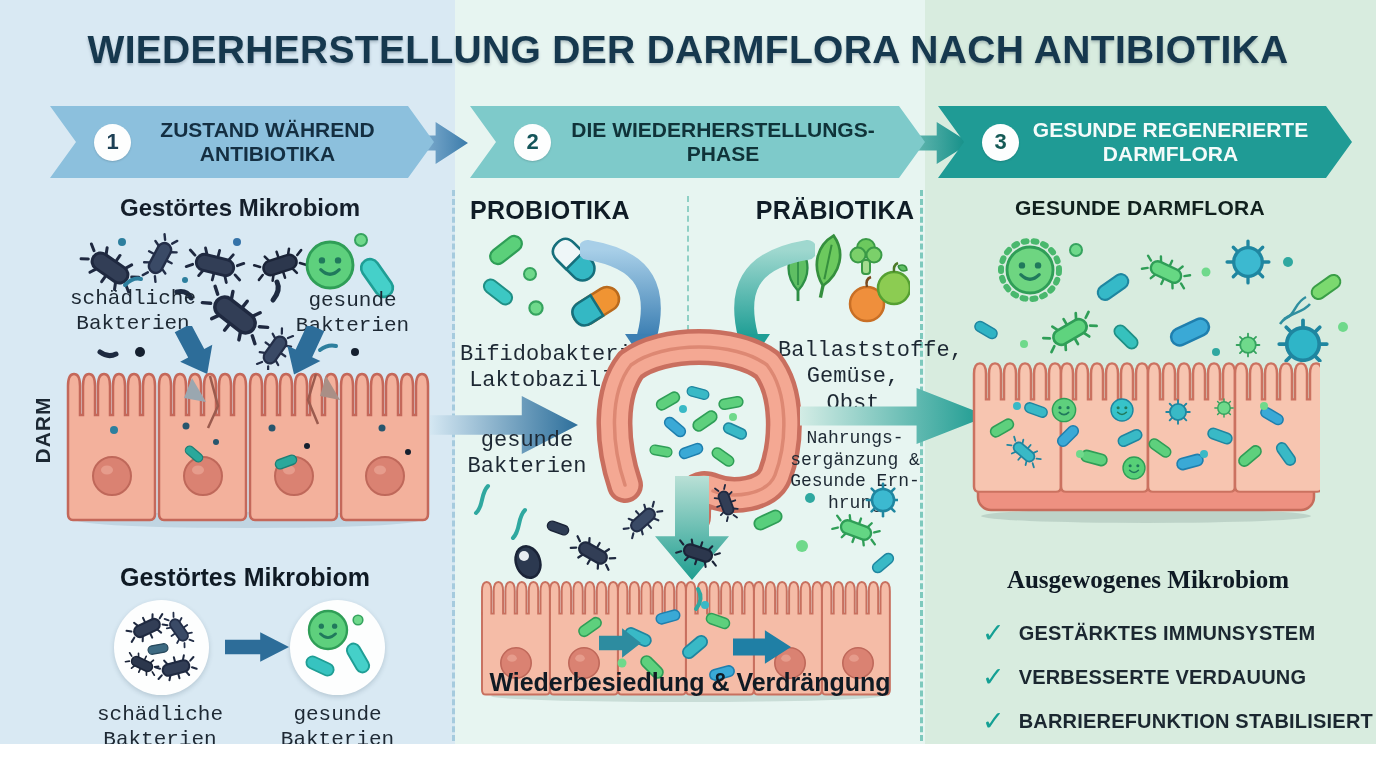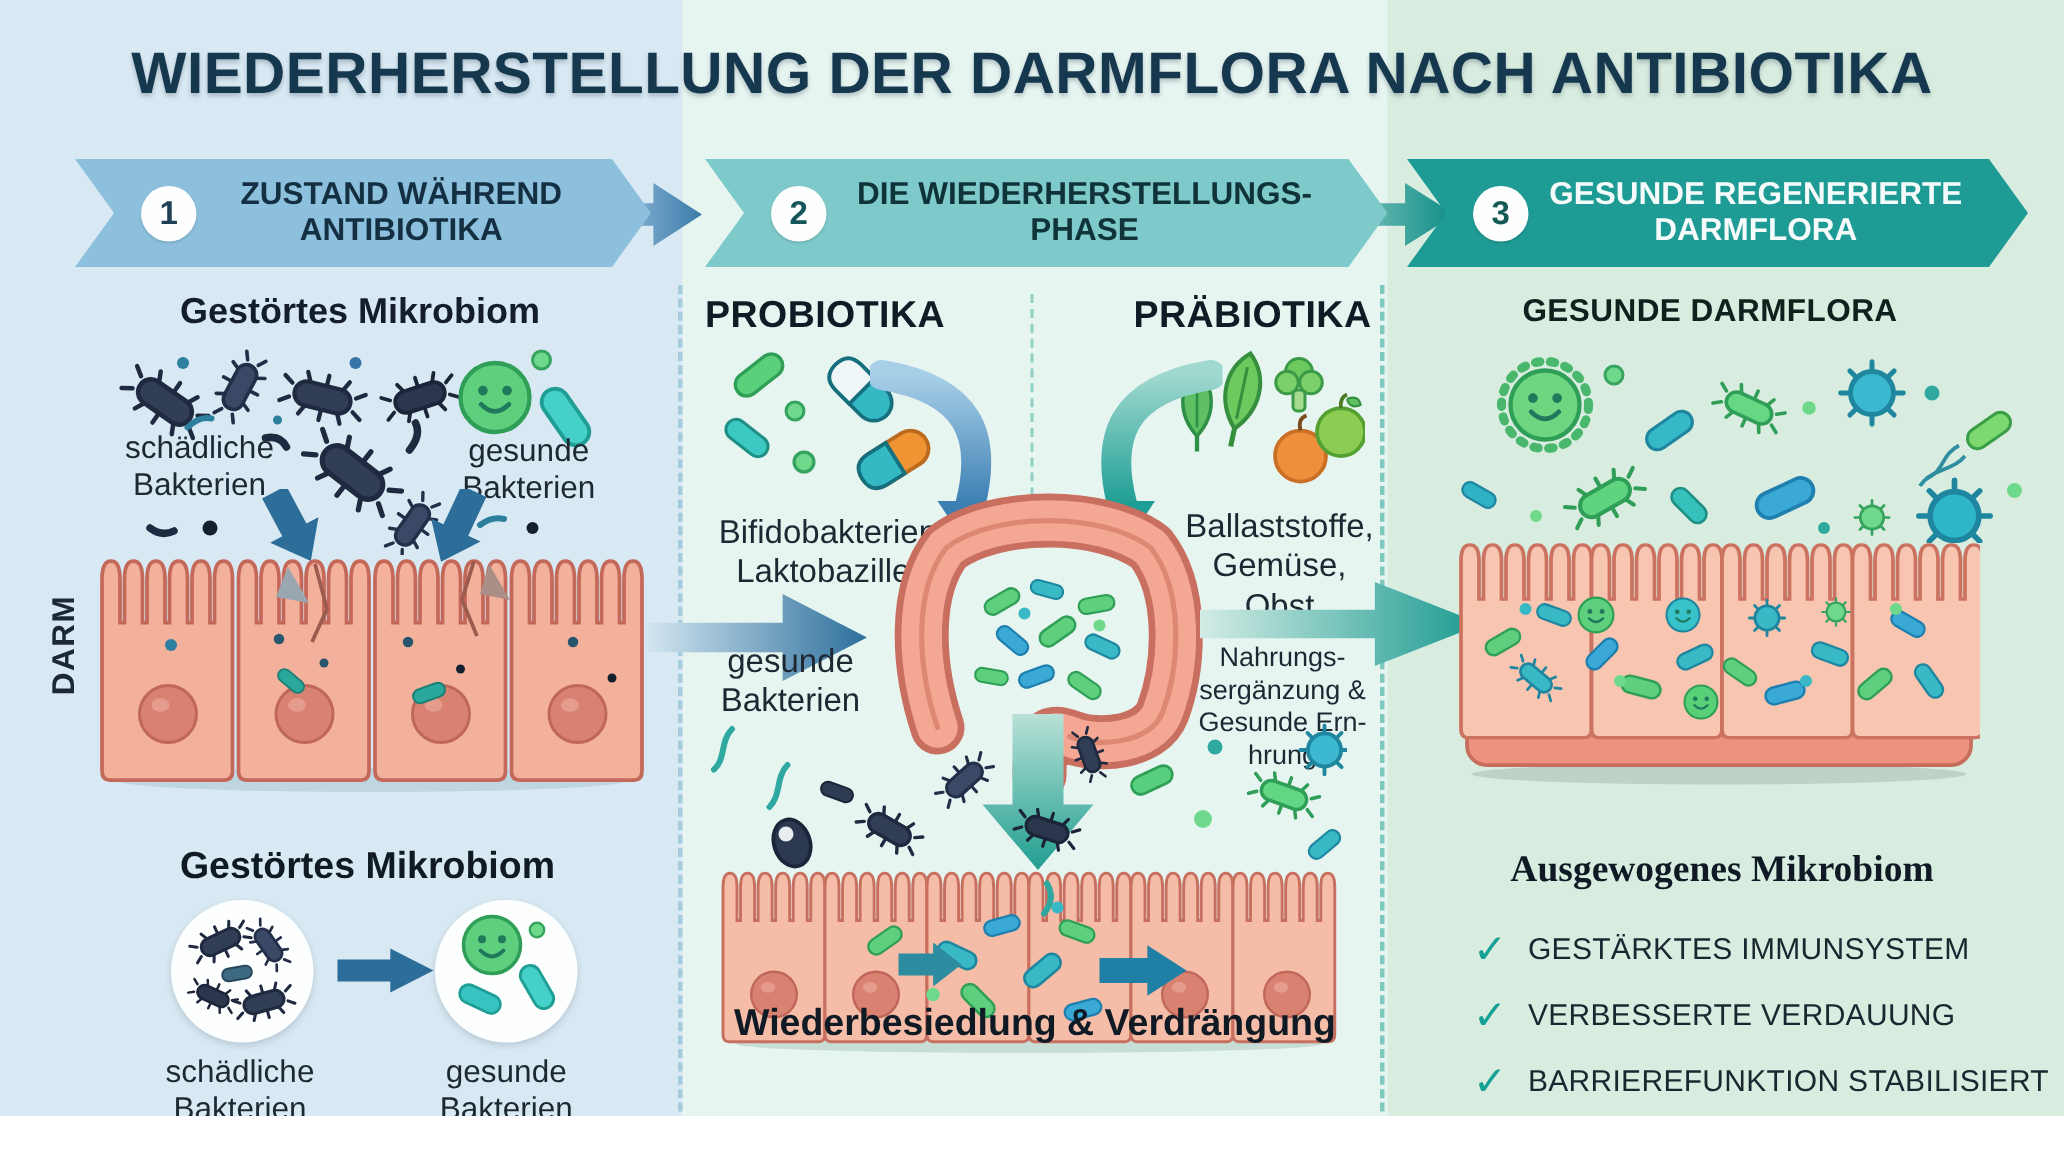--- a/index.html
+++ b/index.html
@@ -2,37 +2,37 @@
 <html><head>
 <meta charset="utf-8">
 <style>
   html,body{margin:0;padding:0;}
   #canvas{position:relative;width:1376px;height:744px;overflow:hidden;
     font-family:"Liberation Sans","DejaVu Sans",sans-serif;background:#e7f5f1;}
   .abs{position:absolute;}
   .colbg{top:0;height:768px;}
   .pre{white-space:pre-line;}
   .ctr{text-align:center;}
-  .lbl{font-size:21px;line-height:1.2;color:#1d2833;}
+  .lbl{font-size:21px;line-height:1.2;color:#1d2833;font-family:Liberation Mono, monospace;}
   .cap{font-weight:bold;font-size:25px;color:#0f1a24;}
   .h2{font-weight:bold;font-size:25px;color:#0f1c26;letter-spacing:.3px;}
   .banner{display:flex;align-items:center;z-index:3;}
   .banner .num{width:37px;height:37px;border-radius:50%;background:#fdfefe;
     display:flex;align-items:center;justify-content:center;font-weight:bold;
     font-size:22px;flex:0 0 37px;margin-left:44px;box-shadow:0 1px 2px rgba(0,0,0,.15);}
   .banner .blabel{flex:1;text-align:center;font-weight:bold;font-size:21px;
     line-height:1.15;padding-right:30px;}
   .chev{clip-path:polygon(0 0,calc(100% - 26px) 0,100% 50%,calc(100% - 26px) 100%,0 100%,26px 50%);}
   .connArrow{clip-path:polygon(0 32%,55% 32%,55% 0,100% 50%,55% 100%,55% 68%,0 68%);z-index:2;}
   .hArrow{clip-path:polygon(0 33%,62% 33%,62% 0,100% 50%,62% 100%,62% 67%,0 67%);}
   .dArrow{clip-path:polygon(27% 0,73% 0,73% 58%,100% 58%,50% 100%,0 58%,27% 58%);}
   .dashv{border-left:3px dashed #a6cbde;width:0;}
   .check-row{display:flex;align-items:center;gap:14px;}
   .check-glyph{color:#14a094;font-weight:bold;font-size:27px;line-height:1;}
-  .check-text{font-weight:normal;font-size:20px;color:#1b2730;letter-spacing:.2px;}
+  .check-text{font-weight:bold;font-size:20px;color:#1b2730;letter-spacing:.2px;}
 </style>
 </head>
 <body>
 
 <div id="canvas">
 
   <svg width="0" height="0" style="position:absolute">
     <defs>
       <path id="cell" stroke-width="2.5" d="M5,150 Q0,150 0,144 L0,16 Q0,4 6,4 Q12,4 12,16 L12,45 L15,45 L15,16 Q15,4 21,4 Q27,4 27,16 L27,45 L30,45 L30,16 Q30,4 36,4 Q42,4 42,16 L42,45 L45,45 L45,16 Q45,4 51,4 Q57,4 57,16 L57,45 L60,45 L60,16 Q60,4 66,4 Q72,4 72,16 L72,45 L75,45 L75,16 Q75,4 81,4 Q87,4 87,16 L87,144 Q87,150 82,150 Z"></path>
       <g id="nucleus">

